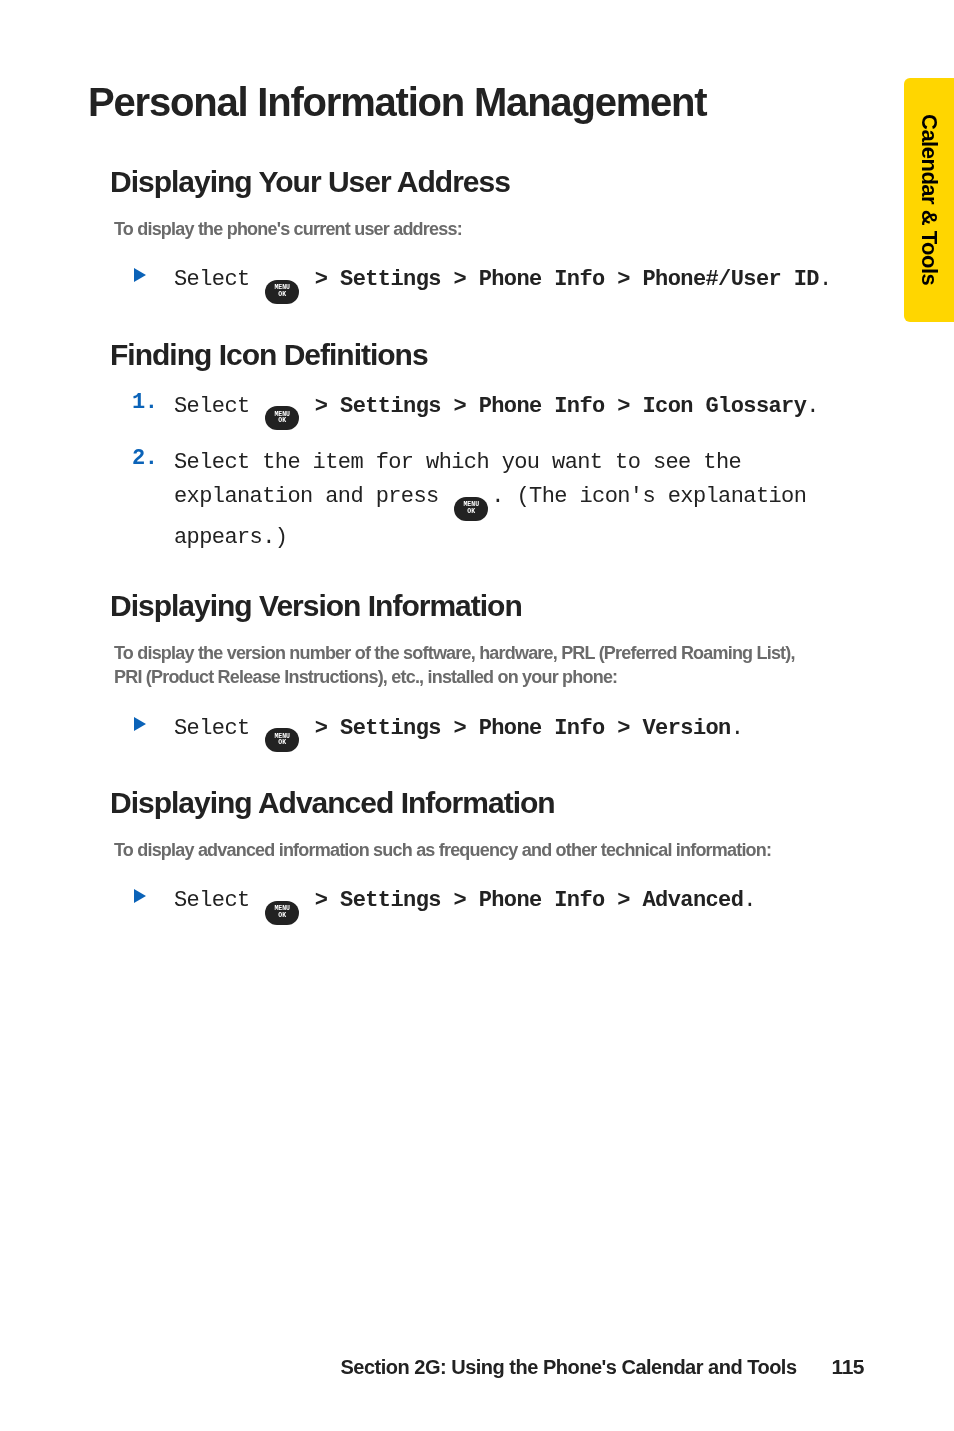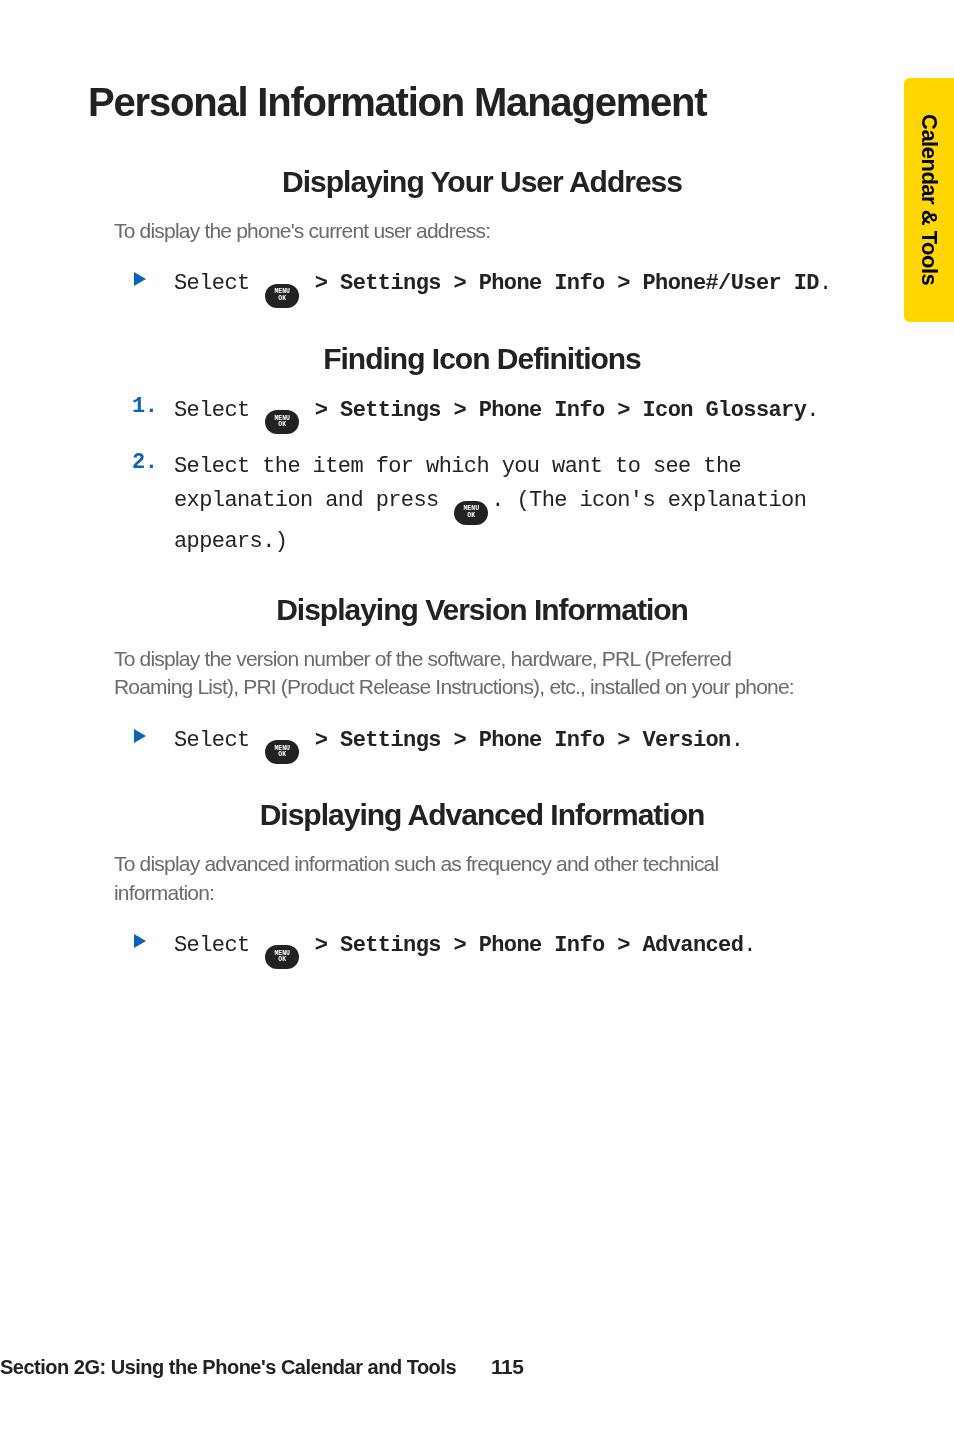--- a/index.html
+++ b/index.html
@@ -46,25 +46,24 @@
     font-weight: 800;
     letter-spacing: -1.2px;
     margin: 0 0 40px 0;
     width: 740px;
   }
   h2.section-title {
     font-size: 30px;
     font-weight: 800;
     letter-spacing: -1px;
     margin: 0 0 18px 22px;
-    text-align: center;
   }
   .sub {
-    font-size: 21px;
-    font-weight: 400;
+    font-size: 18px;
+    font-weight: 700;
     letter-spacing: -0.8px;
     color: #6b6b6b;
     margin: 0 0 22px 26px;
     line-height: 1.35;
     max-width: 700px;
   }
   .step-row, .bullet-row {
     display: flex;
     align-items: flex-start;
     margin: 0 0 16px 44px;
@@ -113,21 +112,22 @@
     letter-spacing: 0;
     white-space: pre;
   }
   .b { font-weight: 700; text-align: center; }
   .section-block { margin-bottom: 34px; }
   .footer {
     position: absolute;
     bottom: 52px;
     left: 0;
     right: 0;
-    padding: 0 39px 0 0;
+    padding: 0 90px 0 0;
+    text-align: right;
     font-size: 20px;
     font-weight: 700;
     letter-spacing: -0.5px;
   }
   .footer .pg {
     margin-left: 30px;
     font-weight: 800;
     font-size: 21px;
   }
 </style>

